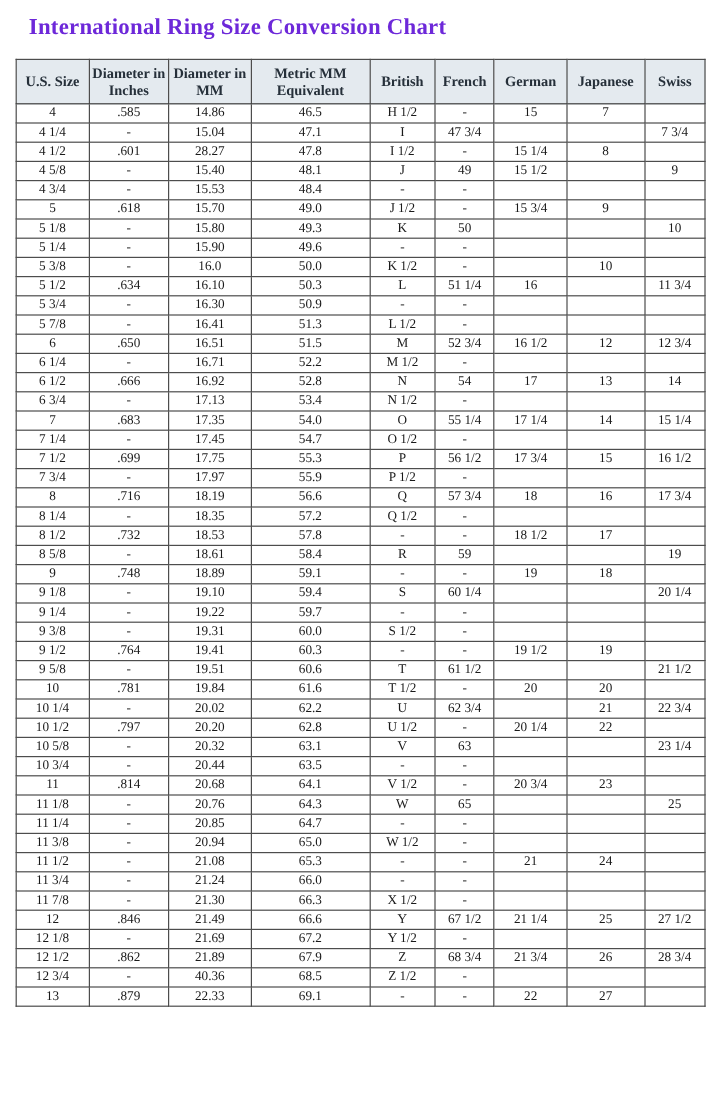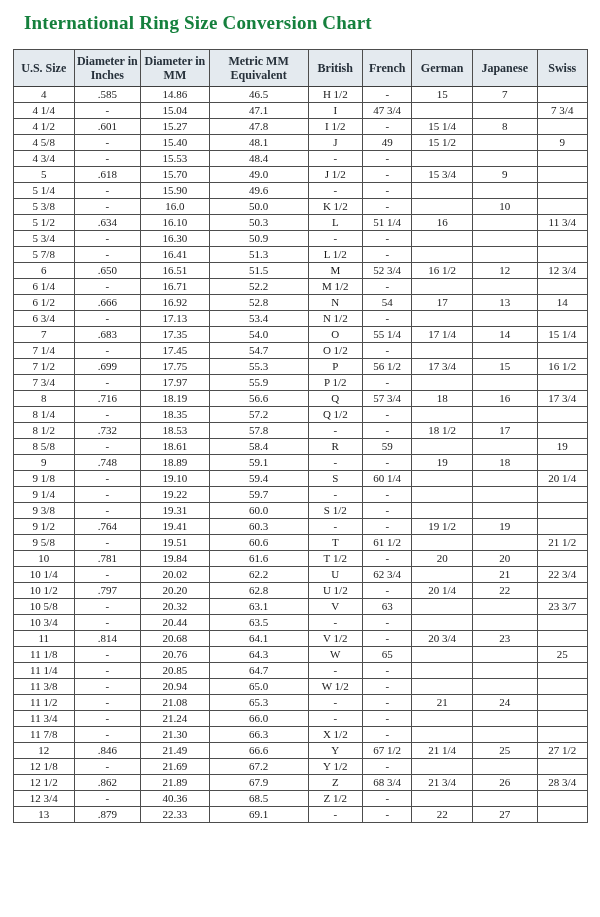--- a/index.html
+++ b/index.html
@@ -13,21 +13,21 @@
     width: 600px;
     height: 917px;
     background: #ffffff;
     overflow: hidden;
   }
   h1.page-title {
     margin: 12px 0 0 24px;
     font-size: 19px;
     line-height: 22px;
     font-weight: bold;
-    color: #15803d;
+    color: #6d28d9;
     letter-spacing: 0.2px;
   }
   table.ring-table {
     margin: 15px 0 0 13px;
     width: 575px;
     border-collapse: collapse;
     table-layout: fixed;
     border: 1px solid #3f3f3f;
   }
   table.ring-table th {
@@ -104,21 +104,21 @@
           <td>47.1</td>
           <td>I</td>
           <td>47 3/4</td>
           <td></td>
           <td></td>
           <td>7 3/4</td>
         </tr>
         <tr>
           <td>4 1/2</td>
           <td>.601</td>
-          <td>15.27</td>
+          <td>28.27</td>
           <td>47.8</td>
           <td>I 1/2</td>
           <td>-</td>
           <td>15 1/4</td>
           <td>8</td>
           <td></td>
         </tr>
         <tr>
           <td>4 5/8</td>
           <td>-</td>
@@ -144,20 +144,31 @@
         <tr>
           <td>5</td>
           <td>.618</td>
           <td>15.70</td>
           <td>49.0</td>
           <td>J 1/2</td>
           <td>-</td>
           <td>15 3/4</td>
           <td>9</td>
           <td></td>
+        </tr>
+        <tr>
+          <td>5 1/8</td>
+          <td>-</td>
+          <td>15.80</td>
+          <td>49.3</td>
+          <td>K</td>
+          <td>50</td>
+          <td></td>
+          <td></td>
+          <td>10</td>
         </tr>
         <tr>
           <td>5 1/4</td>
           <td>-</td>
           <td>15.90</td>
           <td>49.6</td>
           <td>-</td>
           <td>-</td>
           <td></td>
           <td></td>
@@ -440,21 +451,21 @@
         </tr>
         <tr>
           <td>10 5/8</td>
           <td>-</td>
           <td>20.32</td>
           <td>63.1</td>
           <td>V</td>
           <td>63</td>
           <td></td>
           <td></td>
-          <td>23 3/7</td>
+          <td>23 1/4</td>
         </tr>
         <tr>
           <td>10 3/4</td>
           <td>-</td>
           <td>20.44</td>
           <td>63.5</td>
           <td>-</td>
           <td>-</td>
           <td></td>
           <td></td>

